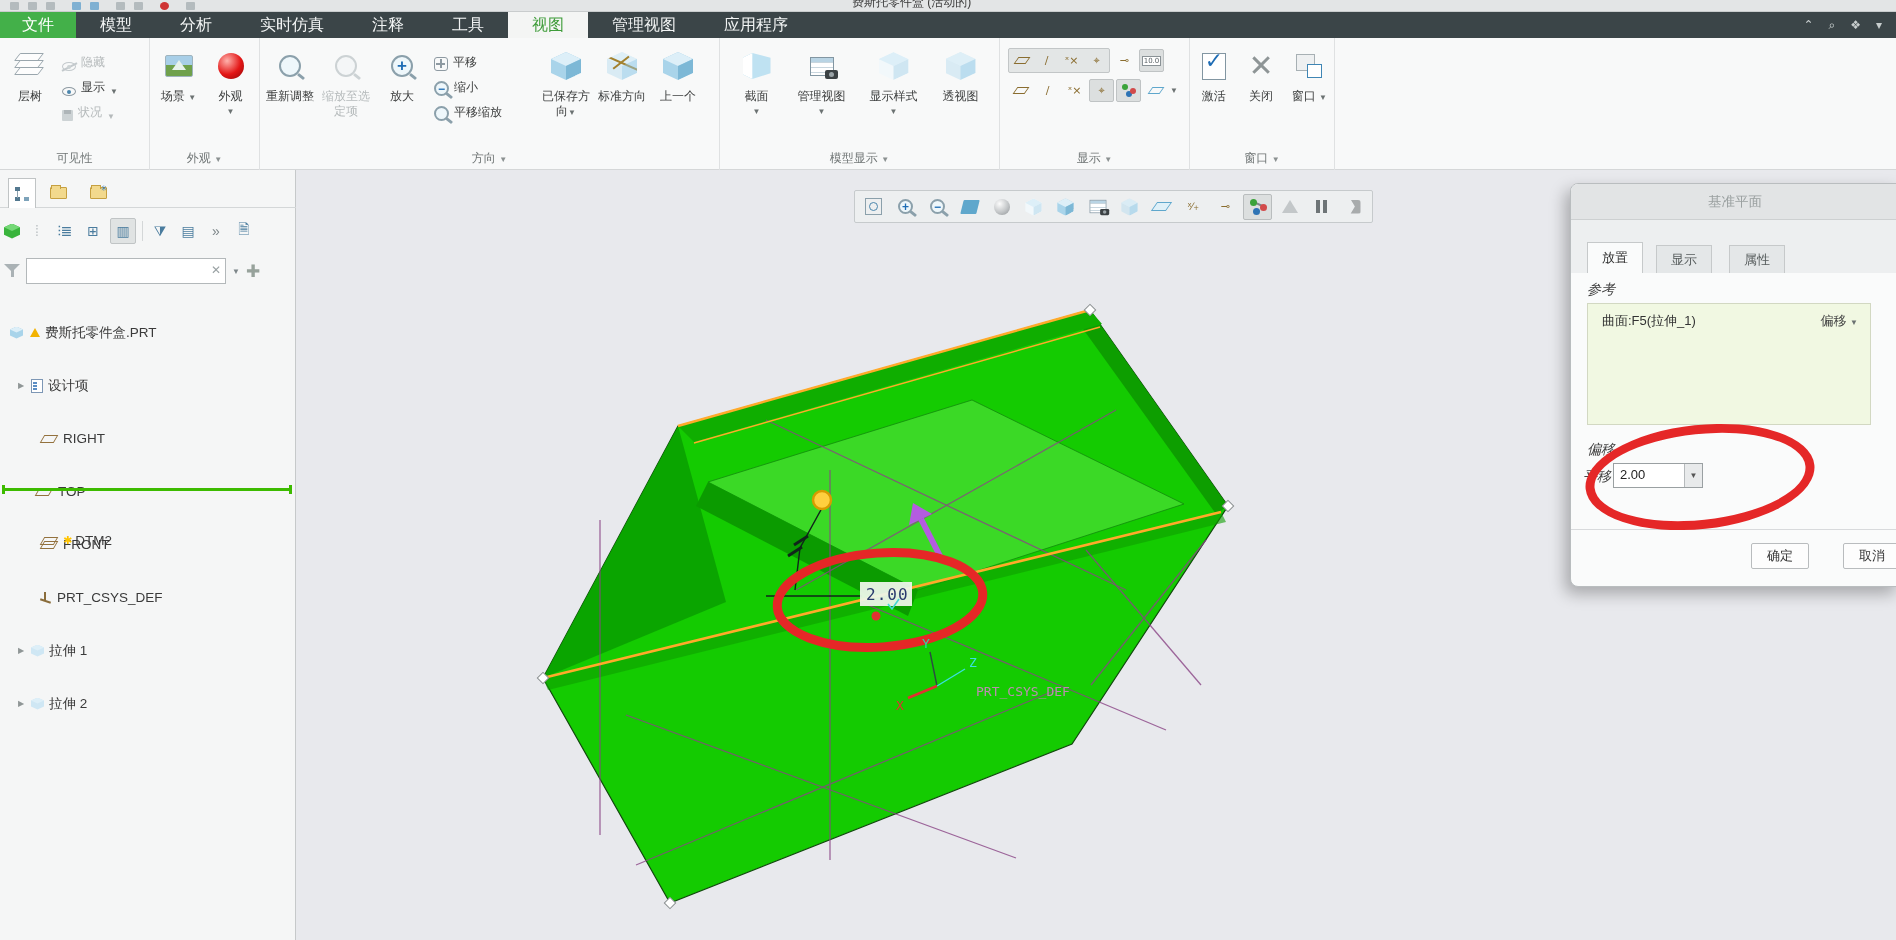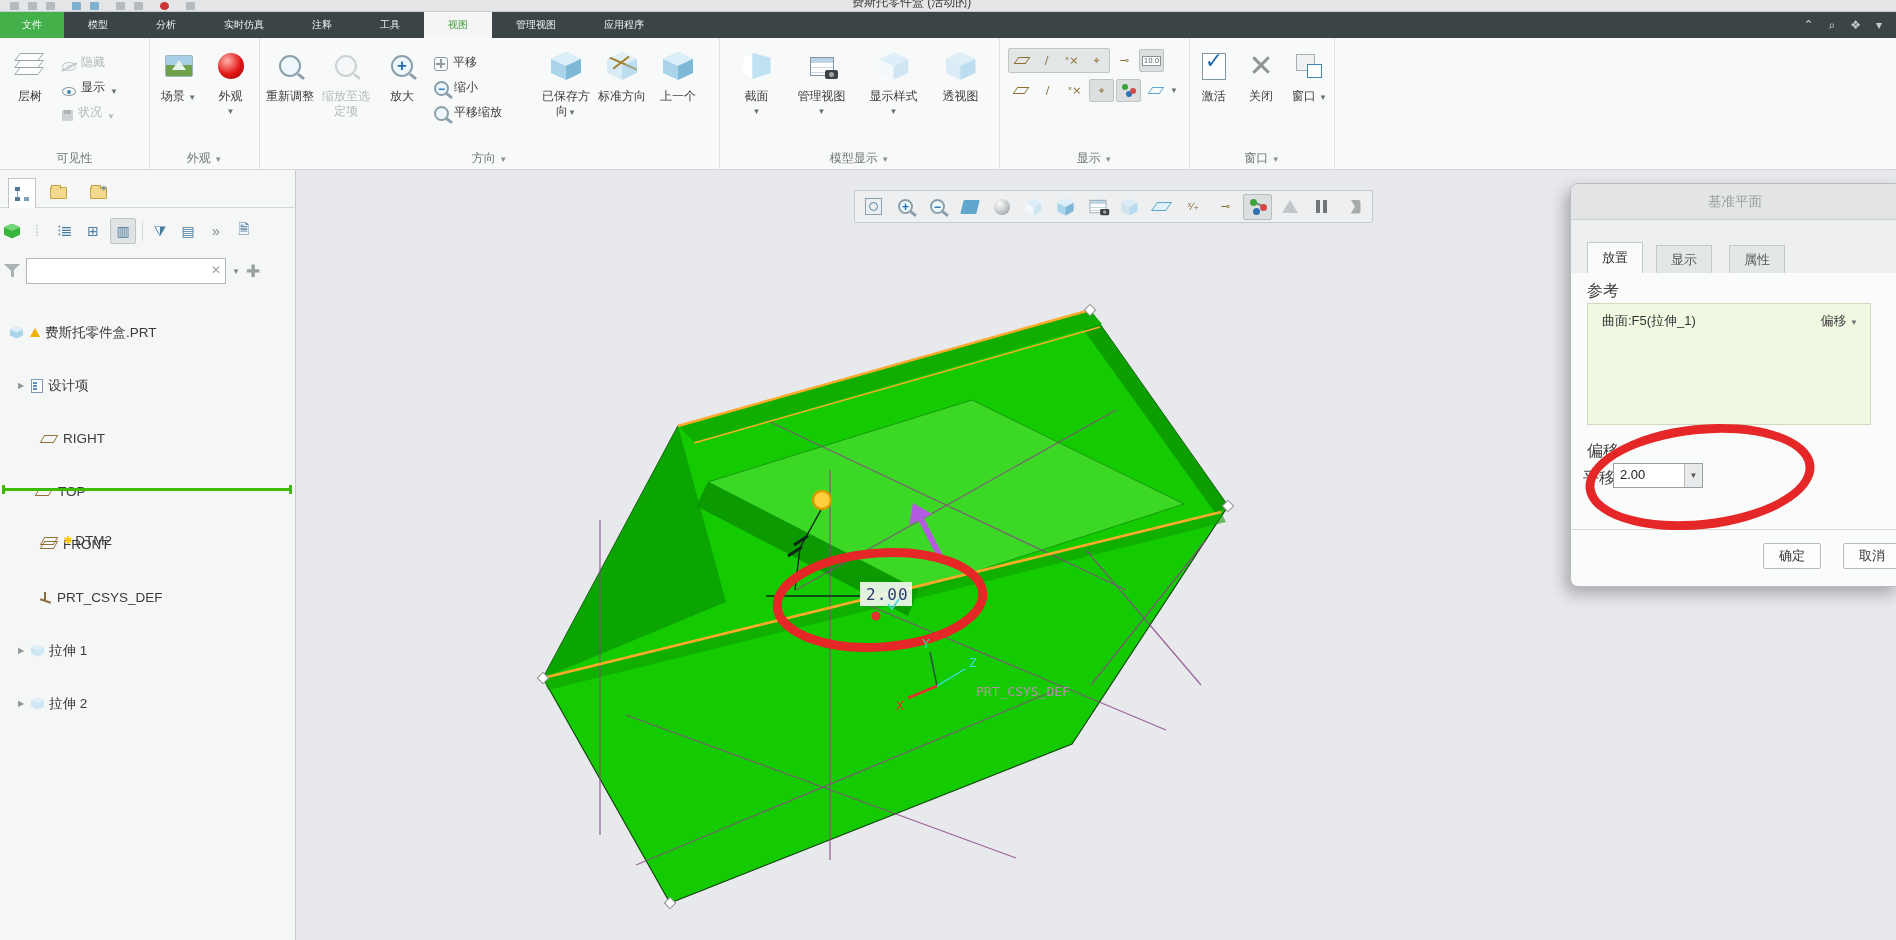--- a/index.html
+++ b/index.html
@@ -10,21 +10,21 @@
   
   .quickbar { position:absolute; left:0; top:0; width:1896px; height:12px;
     background:#e3e5e6; overflow:hidden; border-bottom:1px solid #c9cccd; }
   .qicon { position:absolute; top:2px; width:9px; height:8px; background:#b4bbbe; border-radius:1px; }
   .qicon.blue { background:#7fb0d2; } .qicon.red { background:#cf3434; border-radius:50%; }
   .qtitle { position:absolute; left:852px; top:-6px; font-size:12px; color:#3a3a3a; white-space:nowrap; }
 
   
   .tabbar { position:absolute; left:0; top:12px; width:1896px; height:26px;
     background:#3b4548; display:flex; align-items:stretch; }
-  .tab { color:#f2f4f4; font-size:10px; padding:0 24px; display:flex; align-items:center;
+  .tab { color:#f2f4f4; font-size:16px; padding:0 24px; display:flex; align-items:center;
     white-space:nowrap; cursor:default; }
   .tab.file { background:#43b049; color:#fff; padding:0 22px; }
   .tab.active { background:#f4f5f4; color:#3f9c3a; }
   .tabbar-right { margin-left:auto; display:flex; align-items:center; gap:15px;
     padding-right:14px; color:#c7cdcd; font-size:12px; }
   .tabbar-right span { cursor:pointer; }
 
   
   .ribbon { position:absolute; left:0; top:38px; width:1896px; height:132px;
     background:#f8f9f9; border-bottom:1px solid #d5d7d8; display:flex; }
@@ -234,21 +234,21 @@
   .dialog { position:absolute; left:1274px; top:13px; width:330px; height:404px; background:#fafbfb;
     border:1px solid #b9bdbf; border-radius:8px 0 0 8px; box-shadow:-5px 7px 16px rgba(0,0,0,.28);
     overflow:hidden; }
   .dlg-title { height:36px; background:#e2e4e5; display:flex; align-items:center; justify-content:center;
     font-size:13.5px; color:#9aa0a0; border-bottom:1px solid #cdd0d1; }
   .dlg-tabband { height:53px; background:#edeff0; position:relative; }
   .dlg-tab { position:absolute; bottom:0; height:28px; padding:0 14px; display:flex; align-items:center;
     font-size:13px; color:#555b5b; border:1px solid #c6c9ca; border-bottom:none; background:#e4e7e8; cursor:pointer; }
   .dlg-tab.sel { background:#fafbfb; color:#333; height:31px; }
   .dlg-body { position:relative; height:252px; background:#fafbfb; }
-  .dlg-label { position:absolute; font-size:16px; color:#444; }
+  .dlg-label { position:absolute; font-size:14px; color:#444;font-style:italic; }
   .refbox { position:absolute; left:16px; top:30px; width:284px; height:122px; background:#f1f8e2;
     border:1px solid #d2d8c2; }
   .refrow { display:flex; justify-content:space-between; align-items:center; padding:8px 12px 0 14px;
     font-size:13px; color:#333; }
   .refconstraint { color:#444; cursor:pointer; }
   .combo { position:absolute; left:42px; top:190px; width:90px; height:25px; border:1px solid #9aa0a2;
     background:#fff; display:flex; }
   .combo .cval { flex:1; font-size:13px; color:#222; padding:3px 0 0 6px; }
   .combo .cbtn { width:18px; border-left:1px solid #b6babc; background:#e8eaeb; display:flex;
     align-items:center; justify-content:center; font-size:8px; color:#555; cursor:pointer; }
@@ -769,20 +769,20 @@
             </div>
           </div>
           <span class="dlg-label" style="left:16px; top:168px">偏移</span>
           <span class="dlg-label" style="left:12px; top:195px">平移</span>
           <div class="combo">
             <span class="cval">2.00</span>
             <span class="cbtn">▼</span>
           </div>
         </div>
         <div class="dlg-sep"></div>
-        <div class="dlg-btn" style="left:192px">确定</div>
+        <div class="dlg-btn" style="left:180px">确定</div>
         <div class="dlg-btn" style="left:272px">取消</div>
       </div>
 
       <div class="red-ellipse re-dialog"></div>
     </div>
   </div>
 </div>
 
 </body></html>

